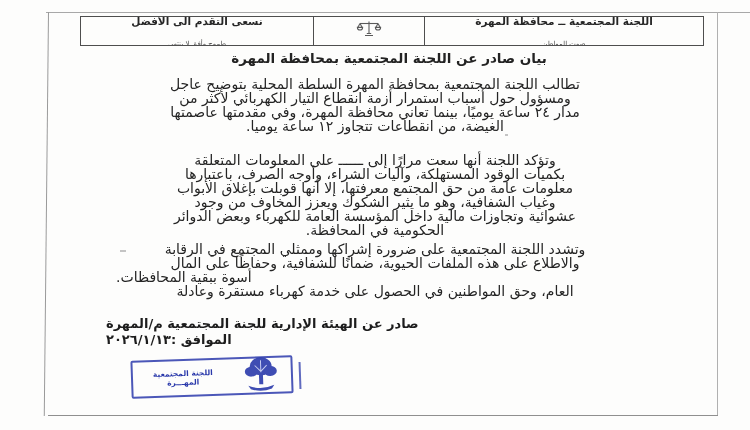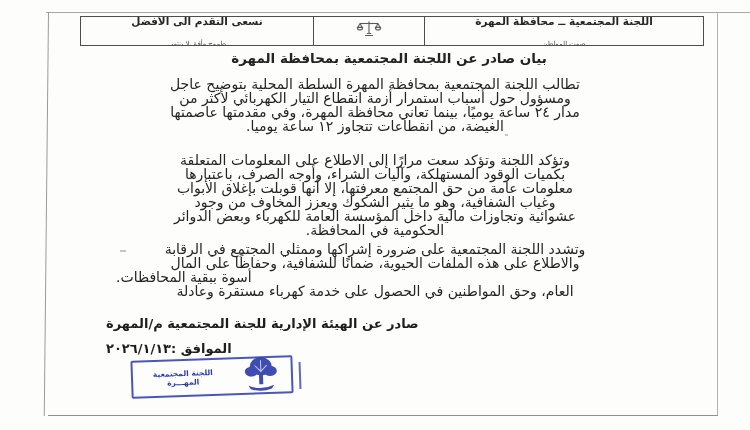--- a/index.html
+++ b/index.html
@@ -30,21 +30,21 @@
     position:absolute;left:109px;top:50px;width:560px;text-align:center;
     font-weight:bold;font-size:13.5px;color:#232323;white-space:nowrap;
   }
   .para{position:absolute;left:95px;width:560px;}
   .p1{top:77px;} .p2{top:153px;} .p3{top:242px;}
   .tline{font-size:14px;line-height:14px;text-align:center;white-space:nowrap;color:#242424;}
   .tline.align-left{text-align:left;padding-left:21px;}
   
   .footer{position:absolute;left:106px;top:316px;width:430px;text-align:left;}
   .footer-line{font-weight:bold;font-size:13px;line-height:16px;white-space:nowrap;color:#1d1d1d;}
-  .footer-date{margin-top:9px;}
+  .footer-date{margin-top:0;}
   
   .stamp{
     position:absolute;left:131px;top:358px;width:158px;height:34px;
     border:2px solid rgba(43,58,171,.85);transform:rotate(-2deg);
     display:flex;align-items:center;direction:ltr;border-radius:2px;
   }
   .stamp-text{width:100px;text-align:center;color:#2b3aab;font-weight:bold;}
   .stamp-l1{font-size:7.5px;line-height:9px;white-space:nowrap;}
   .stamp-l2{font-size:7.5px;line-height:9px;}
   .stamp-emblem{position:absolute;right:8px;top:-6px;width:44px;height:44px;}
@@ -89,21 +89,21 @@
   <div class="doc-title">بيان صادر عن اللجنة المجتمعية بمحافظة المهرة</div>
 
   <div class="para p1">
     <div class="tline">تطالب اللجنة المجتمعية بمحافظة المهرة السلطة المحلية بتوضيح عاجل</div>
     <div class="tline">ومسؤول حول أسباب استمرار أزمة انقطاع التيار الكهربائي لأكثر من</div>
     <div class="tline">مدار ٢٤ ساعة يوميًا، بينما تعاني محافظة المهرة، وفي مقدمتها عاصمتها</div>
     <div class="tline">الغيضة، من انقطاعات تتجاوز ١٢ ساعة يوميا.</div>
   </div>
 
   <div class="para p2">
-    <div class="tline">وتؤكد اللجنة وتؤكد سعت مرارًا إلى الاطلاع على المعلومات المتعلقة</div>
+    <div class="tline">وتؤكد اللجنة أنها سعت مرارًا إلى ــــــ على المعلومات المتعلقة</div>
     <div class="tline">بكميات الوقود المستهلكة، وآليات الشراء، وأوجه الصرف، باعتبارها</div>
     <div class="tline">معلومات عامة من حق المجتمع معرفتها، إلا أنها قوبلت بإغلاق الأبواب</div>
     <div class="tline">وغياب الشفافية، وهو ما يثير الشكوك ويعزز المخاوف من وجود</div>
     <div class="tline">عشوائية وتجاوزات مالية داخل المؤسسة العامة للكهرباء وبعض الدوائر</div>
     <div class="tline">الحكومية في المحافظة.</div>
   </div>
 
   <div class="para p3">
     <div class="tline">وتشدد اللجنة المجتمعية على ضرورة إشراكها وممثلي المجتمع في الرقابة</div>
     <div class="tline">والاطلاع على هذه الملفات الحيوية، ضمانًا للشفافية، وحفاظًا على المال</div>

